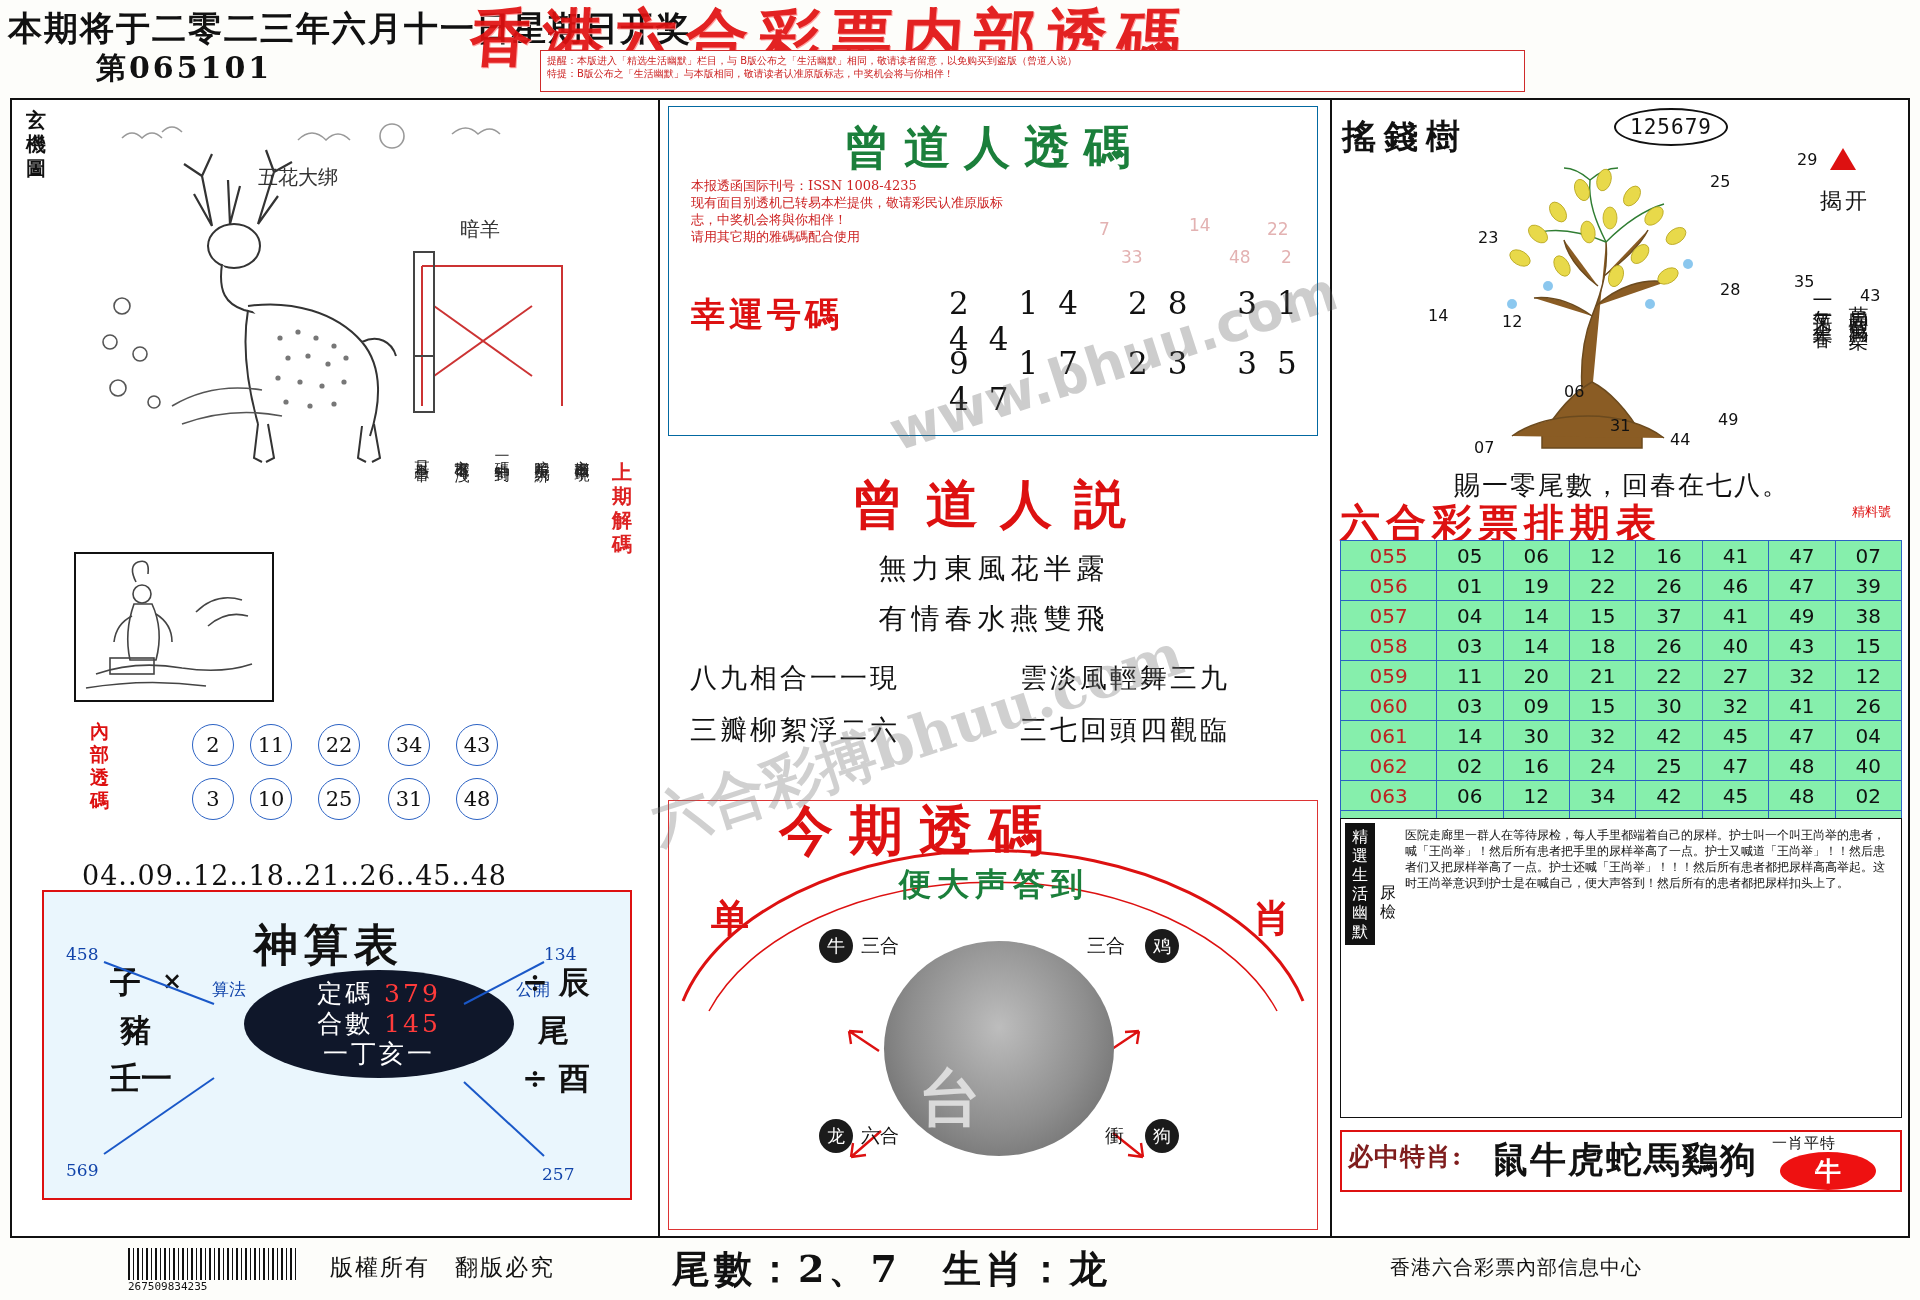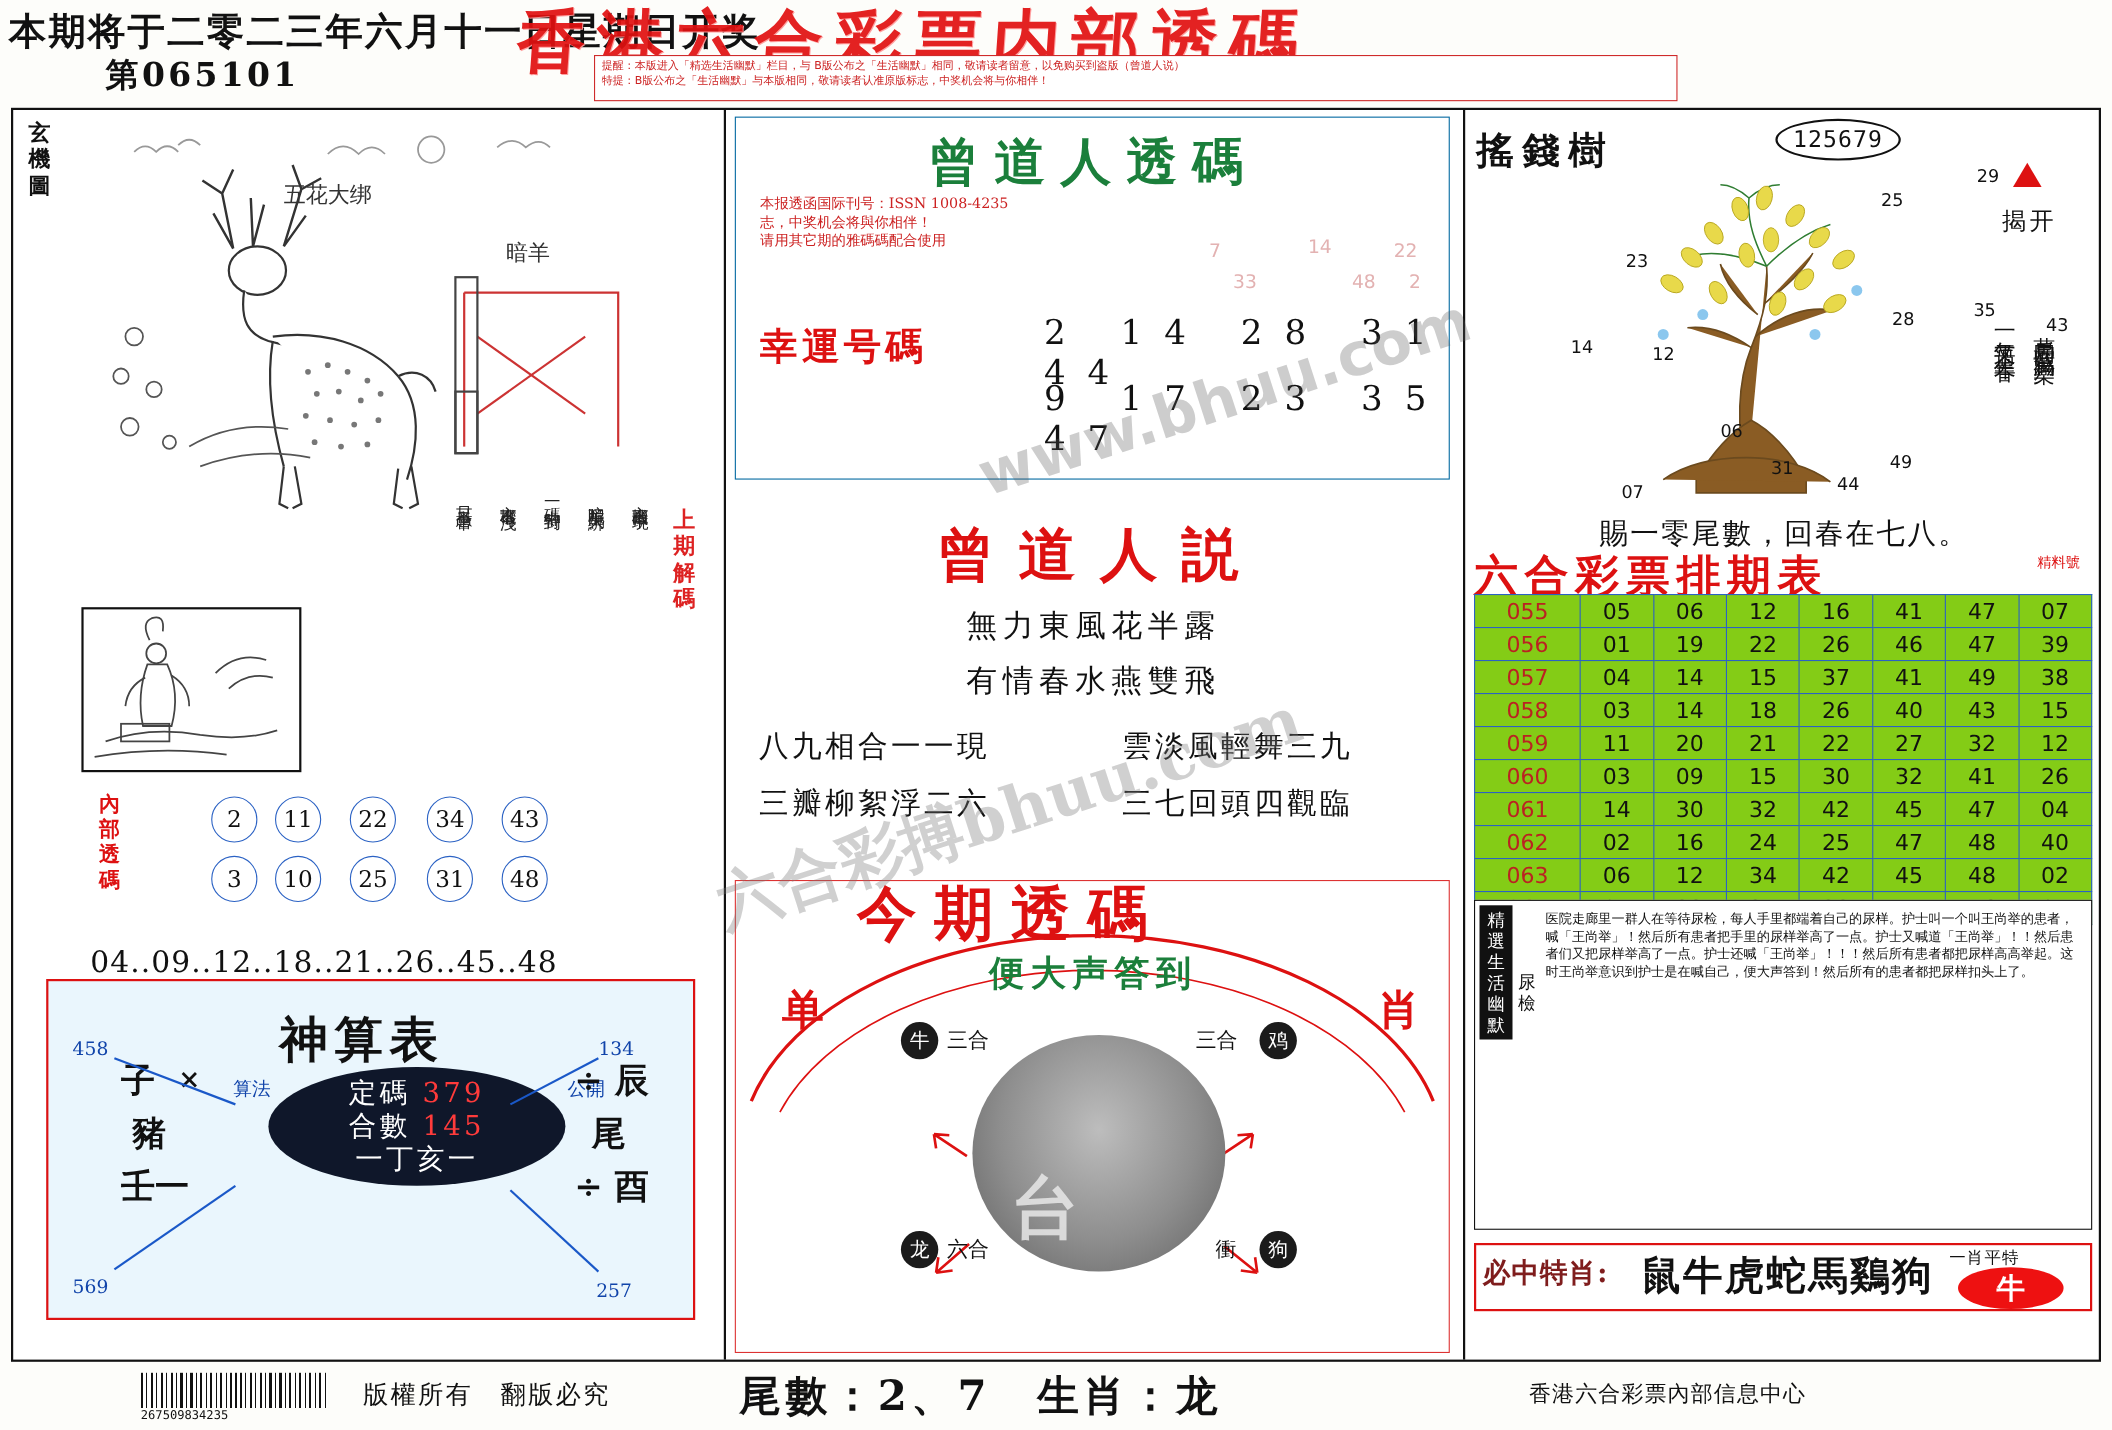--- a/index.html
+++ b/index.html
@@ -247,21 +247,21 @@
     font-size:40px;font-weight:bold;color:#d11;letter-spacing:6px;
     font-family:"DejaVu Serif","Liberation Serif",serif;
   }
   .table-title-sm{
     position:absolute;left:520px;top:404px;
     font-size:13px;color:#d11;line-height:15px;width:50px;
     font-family:"DejaVu Serif","Liberation Serif",serif;
   }
   table.sched{
     position:absolute;left:8px;top:440px;width:562px;
-    border-collapse:collapse;background:#84cc16;
+    border-collapse:collapse;background:#86efac;
   }
   table.sched td{
     border:1px solid #2b62c4;height:27px;text-align:center;
     font-size:20px;color:#111;
     font-family:"DejaVu Sans","Liberation Sans",sans-serif;
   }
   table.sched td.idx{color:#b22;}
   .humor-box{
     position:absolute;left:8px;top:718px;width:562px;height:300px;
     border:1px solid #111;box-sizing:border-box;background:#fff;
@@ -514,20 +514,21 @@
         </g>
       </svg>
     </div>
 
     <div class="c2wrap">
 
       <div class="zdr-box">
         <div class="zdr-title">曾道人透碼</div>
         <div class="zdr-sub">
           <div>本报透函国际刊号：ISSN 1008-4235</div>
+          <div>现有面目别透机已转易本栏提供，敬请彩民认准原版标</div>
           <div>志，中奖机会将與你相伴！</div>
           <div>请用其它期的雅碼碼配合使用</div>
         </div>
         <div class="lucky-lbl"><span>幸運号碼</span></div>
         <div class="lucky-row" style="top:178px;">
           <span>2</span>
           <span>14</span>
           <span>28</span>
           <span>31</span>
           <span>44</span>

